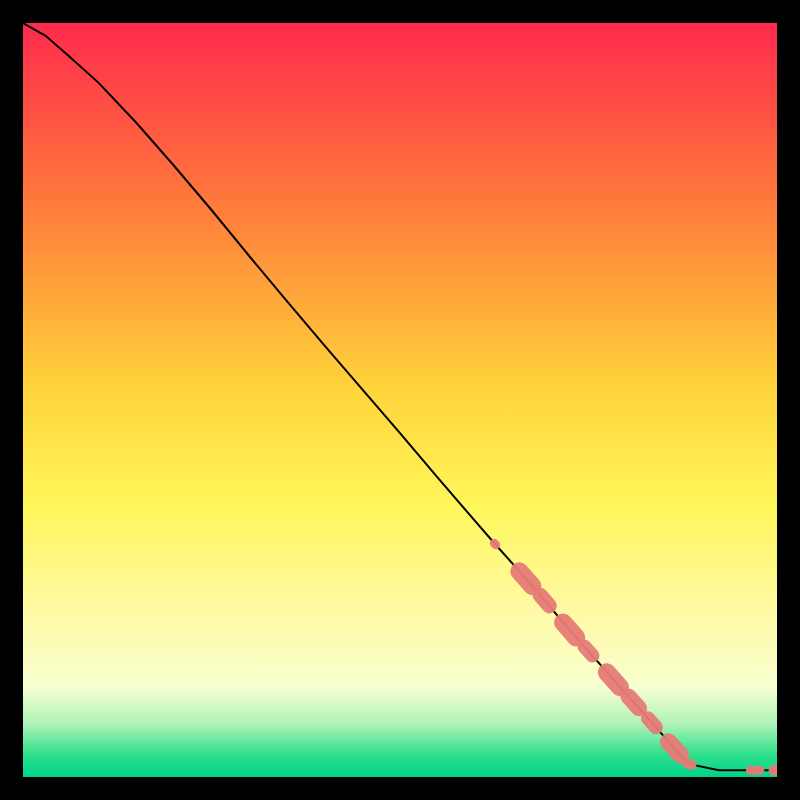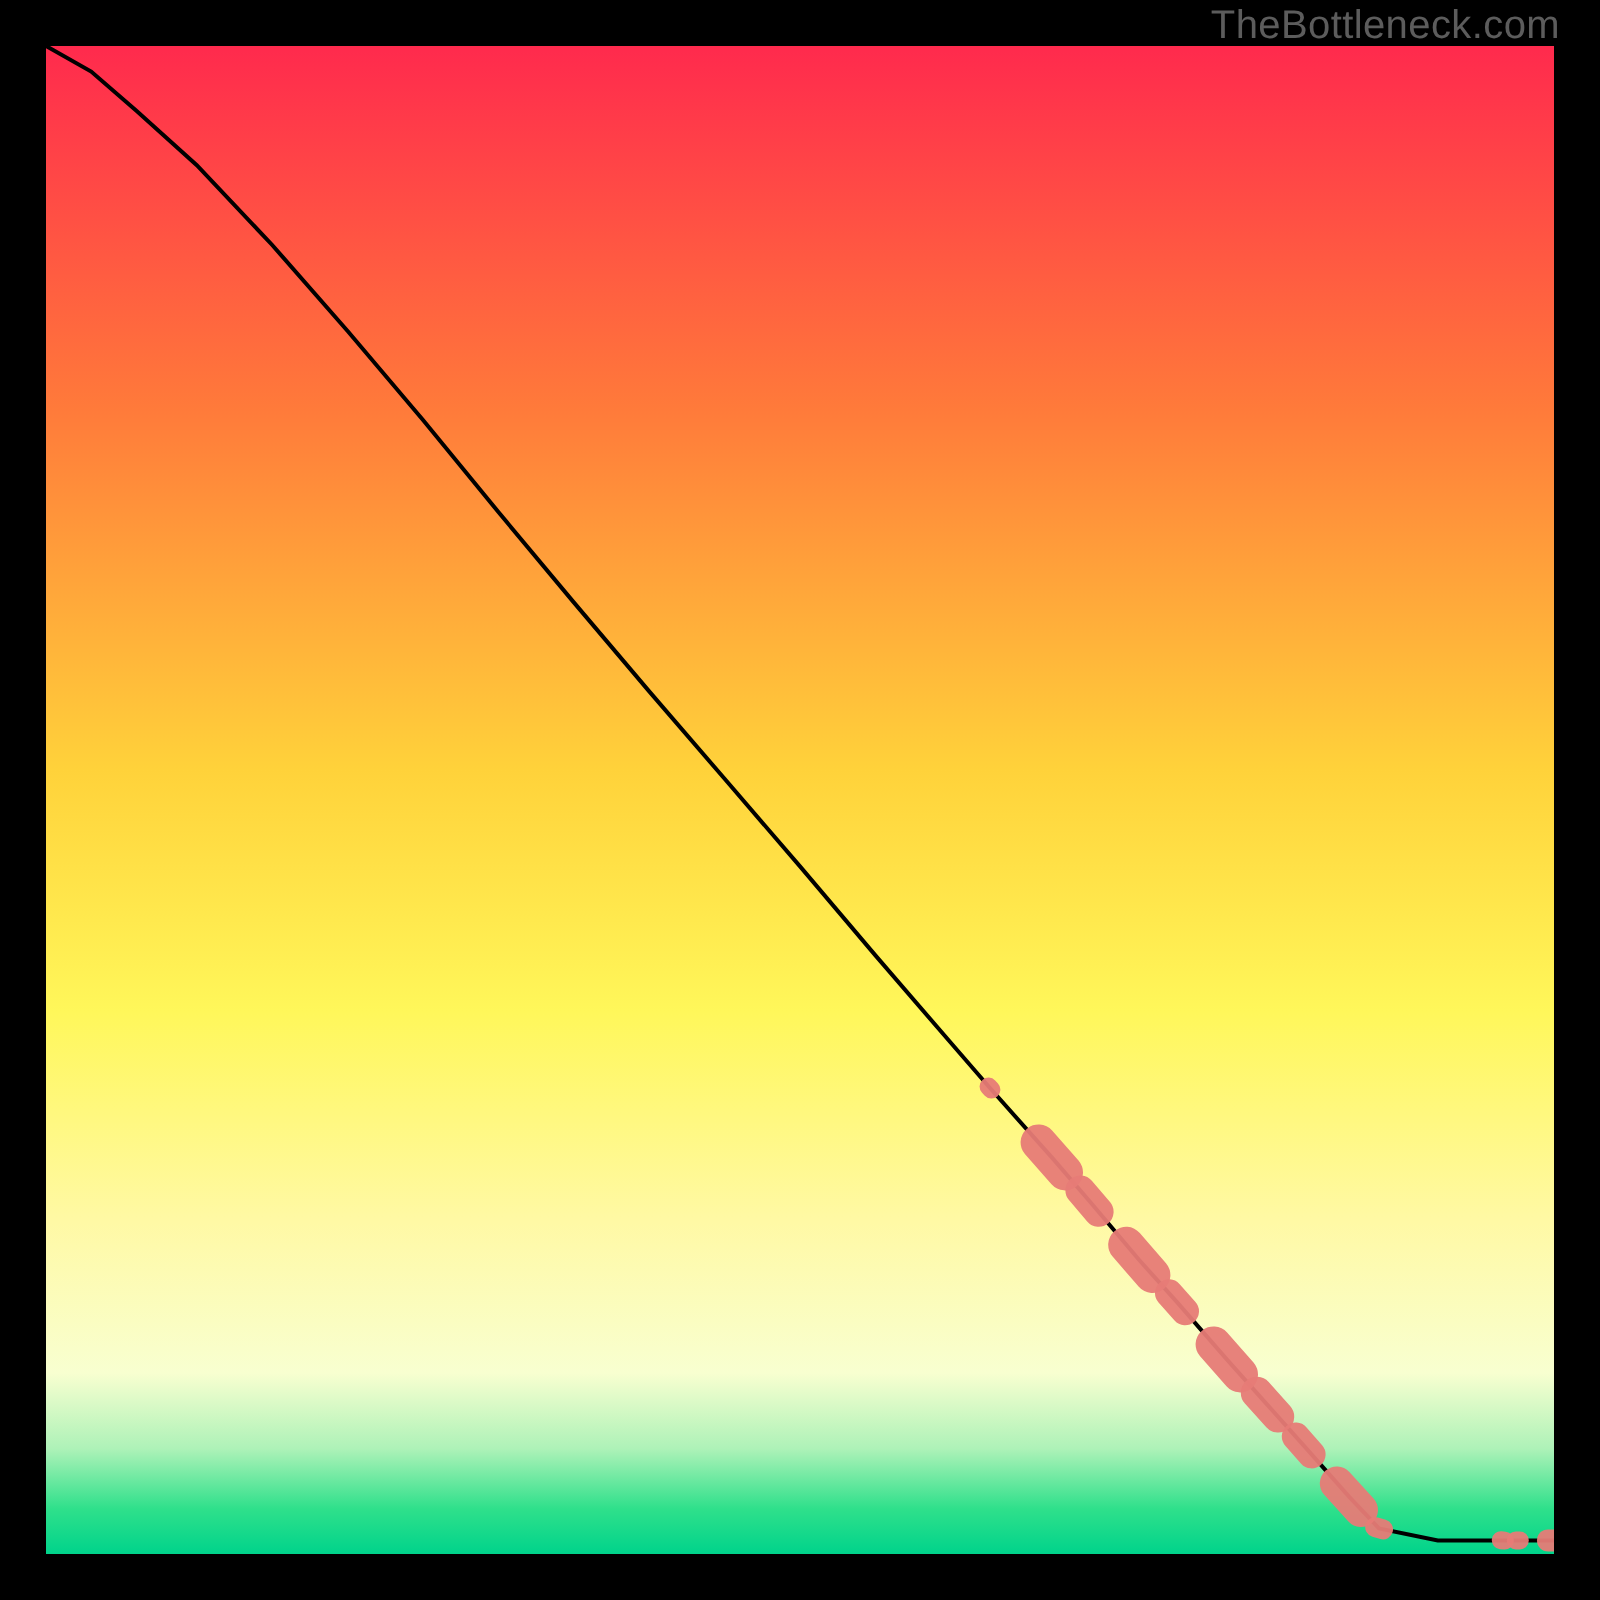--- a/index.html
+++ b/index.html
@@ -32,21 +32,20 @@
     color: #5c5c5c;
     font-size: 20px;
     letter-spacing: 0.2px;
     font-weight: 400;
   }
 </style>
 </head>
 <body>
 
 <div class="stage">
-  <div class="credit">TheBottleneck.com</div>
   <div class="plot-area">
     <svg id="plot-svg" width="754" height="754" viewBox="0 0 754 754" xmlns="http://www.w3.org/2000/svg">
       <defs>
         <linearGradient id="bg-grad" x1="0" y1="0" x2="0" y2="1">
             <stop offset="0%" stop-color="#ff2a4d"></stop>
             <stop offset="24%" stop-color="#ff7a3a"></stop>
             <stop offset="48%" stop-color="#ffd23a"></stop>
             <stop offset="64%" stop-color="#fff75a"></stop>
             <stop offset="78%" stop-color="#fff9a5"></stop>
             <stop offset="88%" stop-color="#f8ffd0"></stop>

